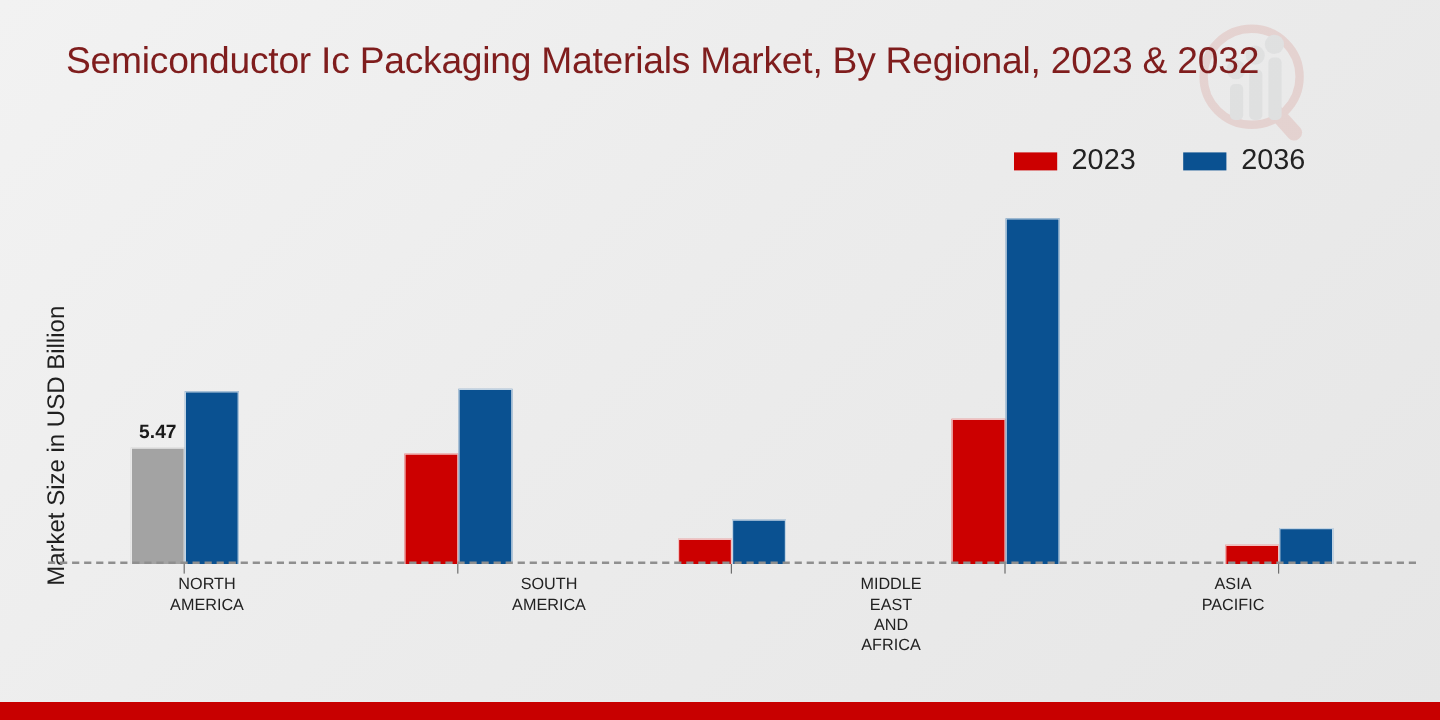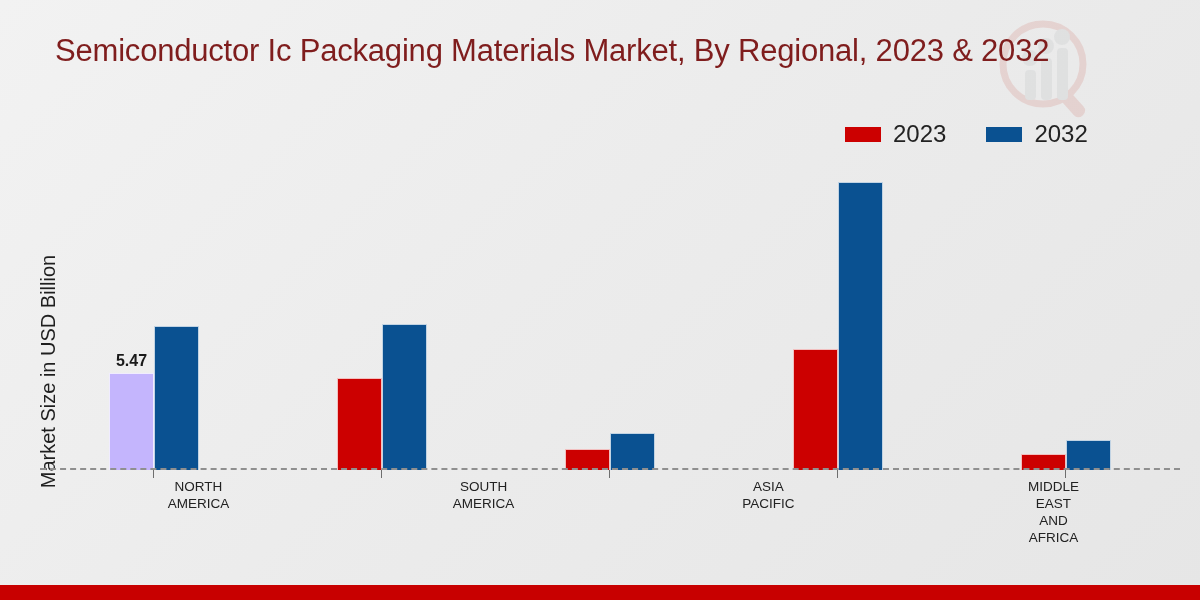--- a/index.html
+++ b/index.html
@@ -68,21 +68,21 @@
     bottom:100%; margin-bottom:4px;
     font-size:16px; font-weight:bold; color:#1a1a1a; white-space:nowrap;
   }
   .tick {
     position:absolute; bottom:-8px; left:50%; margin-left:-1px;
     width:1px; height:8px; background:#6e6e6e;
   }
 
   
   .cat-labels {
-    position:absolute; left:56px; top:478px; width:1140px; height:90px;
+    position:absolute; left:30px; top:478px; width:1140px; height:90px;
     display:flex;
   }
   .cat-label {
     flex:1 1 0; text-align:center;
     font-size:13.5px; color:#222; line-height:17px;
   }
 
   
   .footer-band {
     position:absolute; left:0; bottom:0; width:1200px; height:15px;
@@ -107,30 +107,30 @@
 
 <div class="chart-title">Semiconductor Ic Packaging Materials Market, By Regional, 2023 &amp; 2032</div>
 
 <div class="legend">
   <div class="legend-item">
     <span class="legend-swatch" style="background:#cc0000"></span>
     <span class="legend-label">2023</span>
   </div>
   <div class="legend-item">
     <span class="legend-swatch" style="background:#0a5191"></span>
-    <span class="legend-label">2032</span>
+    <span class="legend-label">2036</span>
   </div>
 </div>
 
 <div class="y-axis-title">Market Size in USD Billion</div>
 
 <div class="plot">
   <div class="groups" id="groups">
       <div class="group">
-        <div class="bar s2023" title="NORTH AMERICA 2023: 5.47" style="height: 97.2444px; background: #c4b5fd;">
+        <div class="bar s2023" title="NORTH AMERICA 2023: 5.47" style="height: 97.2444px; background: #a3a3a3;">
           <span class="bar-value">5.47</span>
         </div>
         <div class="bar s2032" title="NORTH AMERICA 2032: 8.1" style="height: 144px; background: rgb(10, 81, 145);"></div>
         <span class="tick"></span>
       </div>
       <div class="group">
         <div class="bar s2023" title="EUROPE 2023: 5.2" style="height: 92.4444px; background: rgb(204, 0, 0);"></div>
         <div class="bar s2032" title="EUROPE 2032: 8.2" style="height: 145.778px; background: rgb(10, 81, 145);"></div>
         <span class="tick"></span>
       </div>
@@ -149,17 +149,17 @@
         <div class="bar s2032" title="MIDDLE EAST AND AFRICA 2032: 1.7" style="height: 30.2222px; background: rgb(10, 81, 145);"></div>
         <span class="tick"></span>
       </div>
     </div>
   <div class="baseline"></div>
 </div>
 
 <div class="cat-labels" id="cat-labels">
     <div class="cat-label"><span>NORTH</span><br><span>AMERICA</span></div>
     <div class="cat-label"><span>SOUTH</span><br><span>AMERICA</span></div>
+    <div class="cat-label"><span>MIDDLE</span><br><span>EAST</span><br><span>AND</span><br><span>AFRICA</span></div>
     <div class="cat-label"><span>ASIA</span><br><span>PACIFIC</span></div>
-    <div class="cat-label"><span>MIDDLE</span><br><span>EAST</span><br><span>AND</span><br><span>AFRICA</span></div>
   </div>
 
 <div class="footer-band"></div>
 
 </body></html>

